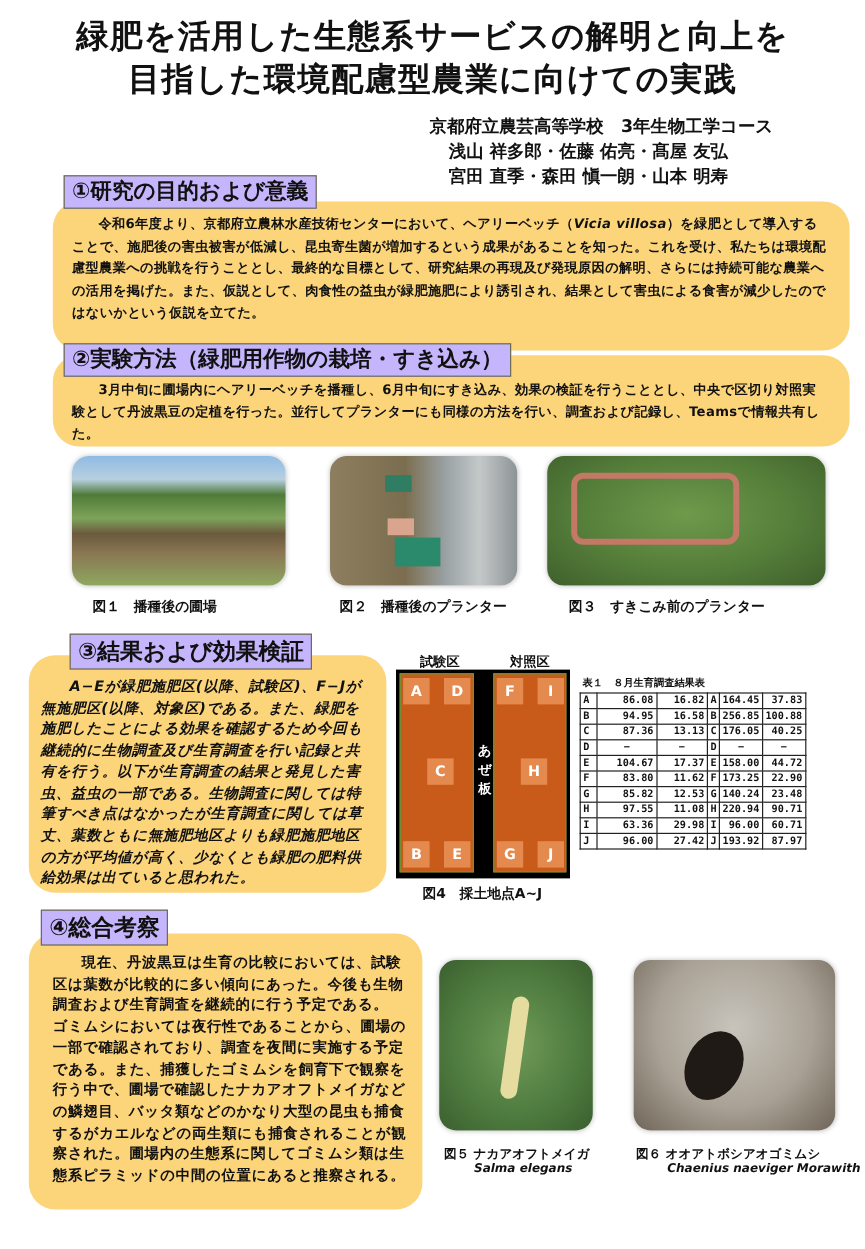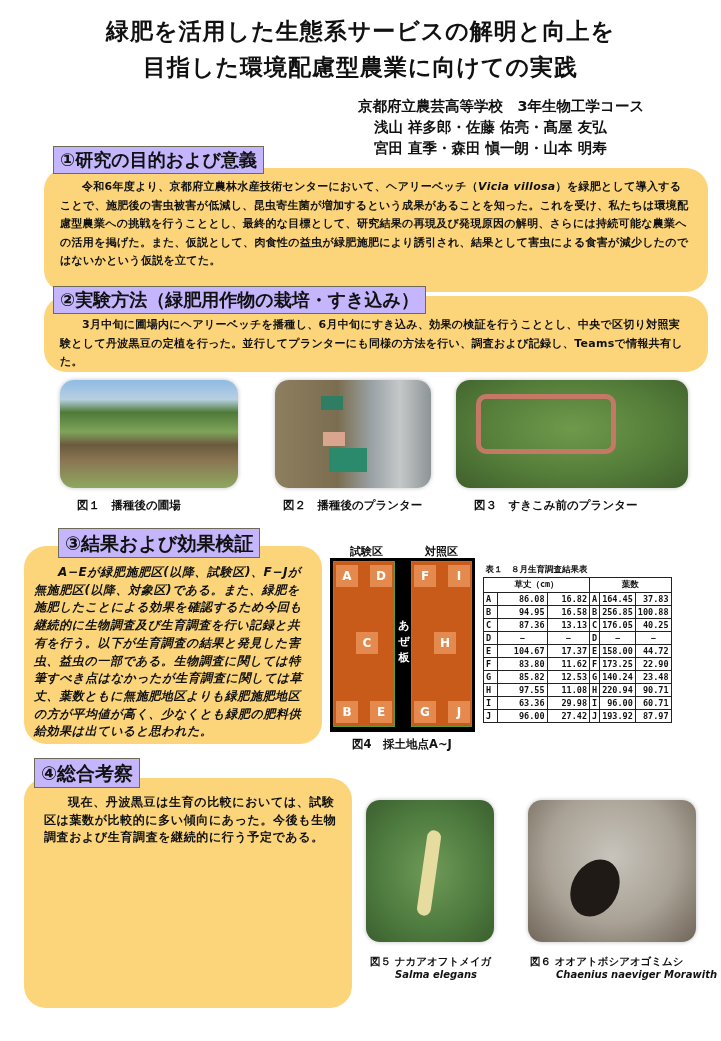--- a/index.html
+++ b/index.html
@@ -1,19 +1,19 @@
 <!DOCTYPE html>
 <html><head>
 <meta charset="utf-8">
 <style>
   * { box-sizing: border-box; margin: 0; padding: 0; }
   body { width: 721px; height: 1041px; background: #ffffff; position: relative; overflow: hidden;
          font-family: "DejaVu Sans", sans-serif; color: #111; }
   .abs { position: absolute; }
-  .title { left: 0; width: 721px; text-align: center; font-weight: bold; font-size: 23px; letter-spacing: 1px; line-height: 34px; }
+  .title { left: 0; width: 721px; text-align: center; font-weight: bold; font-size: 27px; letter-spacing: 1px; line-height: 34px; }
   .affil { font-weight: bold; font-size: 14.5px; line-height: 21px; white-space: nowrap; }
   .box { background: #fcd57a; border-radius: 22px; }
   .heading { background: #c4b5fd; border: 1.5px solid #6d6a55; font-weight: bold; font-size: 18px; line-height: 26px; padding: 0 6px; white-space: nowrap; }
   .body-text { font-weight: bold; font-size: 11px; line-height: 18.5px; letter-spacing: 0.3px; }
   .body-text2 { font-weight: bold; font-size: 12px; line-height: 17.7px; letter-spacing: 0.6px; }
   .indent { text-indent: 2em; }
   .photo { border-radius: 14px; overflow: hidden; box-shadow: 0 0 4px rgba(0,0,0,0.25); }
   .caption { font-weight: bold; font-size: 11.5px; white-space: nowrap; }
   
   .map { background: #000; }
@@ -91,24 +91,20 @@
 <div class="abs caption" style="left:352px; top:737px;">図4　採土地点A~J</div>
 
 <div class="abs" style="left:483px; top:563px;">
   <table class="res">
     <tbody>
         <tr>
       <td colspan="3" style="border:none;">表１　８月生育調査結果表</td>
       <td colspan="3" style="border:none;"></td>
     </tr>
     <tr>
-      <td colspan="3" class="ctr">草丈（cm）</td>
-      <td colspan="3" class="ctr">葉数</td>
-    </tr>
-    <tr>
           <td>A</td>
           <td class="num">86.08</td>
           <td class="num">16.82</td>
           <td>A</td>
           <td class="num">164.45</td>
           <td class="num">37.83</td>
         </tr>
     <tr>
           <td>B</td>
           <td class="num">94.95</td>
@@ -181,20 +177,21 @@
           <td class="num">193.92</td>
           <td class="num">87.97</td>
         </tr>
   </tbody>
     </table>
 </div>
 
 <div class="abs box" style="left:24px; top:778px; width:328px; height:230px;">
   <div class="body-text2" style="padding:16px 12px 0 20px;">
     <div class="indent">現在、丹波黒豆は生育の比較においては、試験区は葉数が比較的に多い傾向にあった。今後も生物調査および生育調査を継続的に行う予定である。</div>
+    <div>ゴミムシにおいては夜行性であることから、圃場の一部で確認されており、調査を夜間に実施する予定である。また、捕獲したゴミムシを飼育下で観察を行う中で、圃場で確認したナカアオフトメイガなどの鱗翅目、バッタ類などのかなり大型の昆虫も捕食するがカエルなどの両生類にも捕食されることが観察された。圃場内の生態系に関してゴミムシ類は生態系ピラミッドの中間の位置にあると推察される。</div>
   </div>
 </div>
 <div class="abs heading" style="left:34px; top:758px; font-size:19px; line-height:28px;">④総合考察</div>
 
 <div class="abs photo" style="left:366px; top:800px; width:128px; height:142px; background:radial-gradient(ellipse at 50% 50%,#6f9a58 0%,#4d7a3e 60%,#3b5f2f 100%);">
   <div style="position:absolute; left:56px; top:30px; width:14px; height:86px; background:#e6dca0; border-radius:7px; transform:rotate(8deg);"></div>
 </div>
 <div class="abs caption" style="left:370px; top:955px; font-size:10.5px;">図５ ナカアオフトメイガ</div>
 <div class="abs caption" style="left:395px; top:969px; font-size:10px; font-style:italic;">Salma elegans</div>
 

